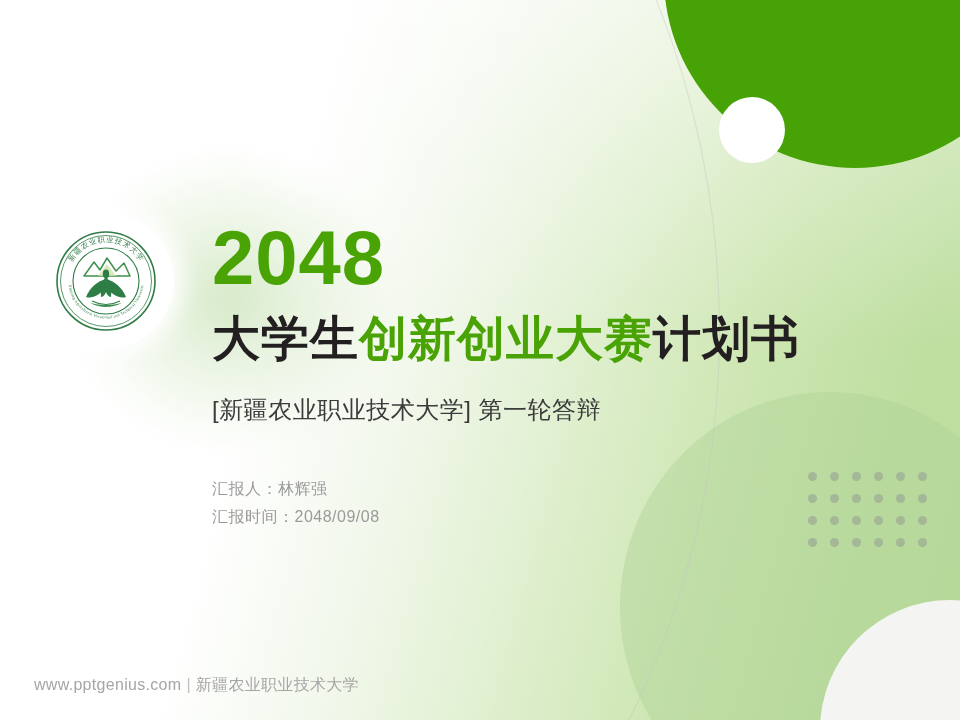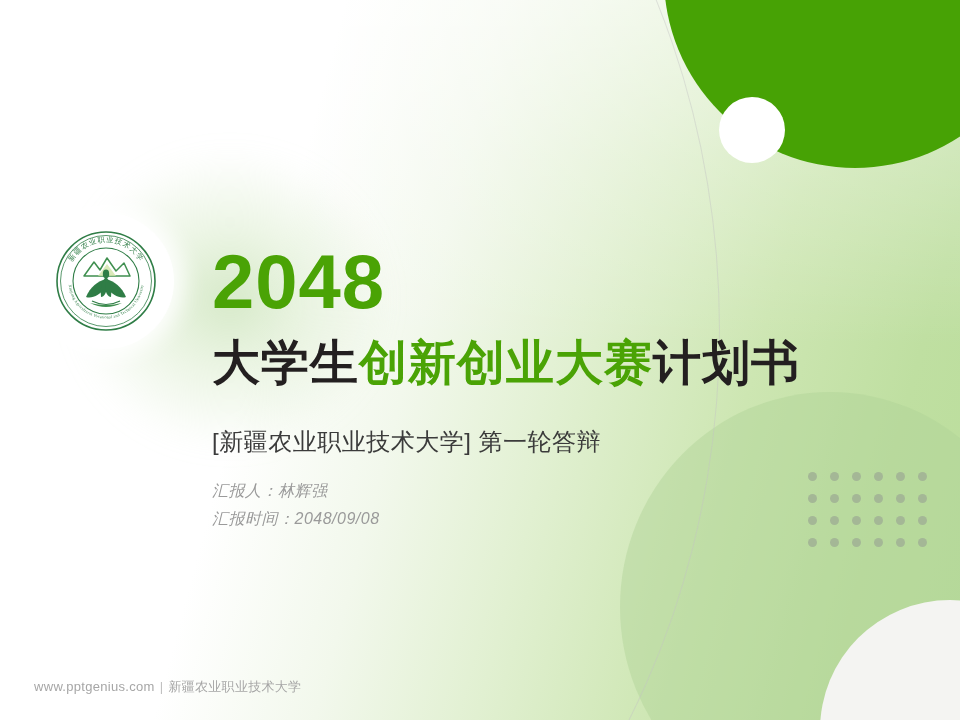--- a/index.html
+++ b/index.html
@@ -164,58 +164,56 @@
     width: 700px;
   }
 
   .year {
     font-size: 76px;
     line-height: 0.94;
     font-weight: bold;
     color: #4aa305;
     letter-spacing: 1px;
     font-family: "Liberation Sans", "DejaVu Sans", sans-serif;
-    margin-top: 24px;
   }
 
   .headline {
     margin-top: 18px;
     font-size: 48px;
     line-height: 1.18;
     font-weight: bold;
     color: #231f20;
     letter-spacing: 1px;
     white-space: nowrap;
     font-family: "Liberation Sans", "DejaVu Sans", sans-serif;
   }
   .headline .hl-accent { color: #4aa305; }
 
   .subtitle {
-    margin-top: 34px;
+    margin-top: 26px;
     font-size: 24px;
     line-height: 1.3;
     color: #3b3b3b;
     letter-spacing: 0.5px;
   }
 
   .meta {
-    margin-top: 20px;
+    margin-top: 50px;
     font-size: 16px;
     line-height: 1.75;
     color: #9a9a9a;
     letter-spacing: 0.5px;
-    font-style: italic;
   }
 
   
   .footer {
     position: absolute;
     left: 34px;
     bottom: 24px;
-    font-size: 13px;
+    font-size: 16px;
     color: #a6a6a6;
     letter-spacing: 0.3px;
   }
   .footer .sep { margin: 0 5px; color: #c0c0c0; }
 </style>
 </head>
 <body>
 
 <div id="slide">
 

